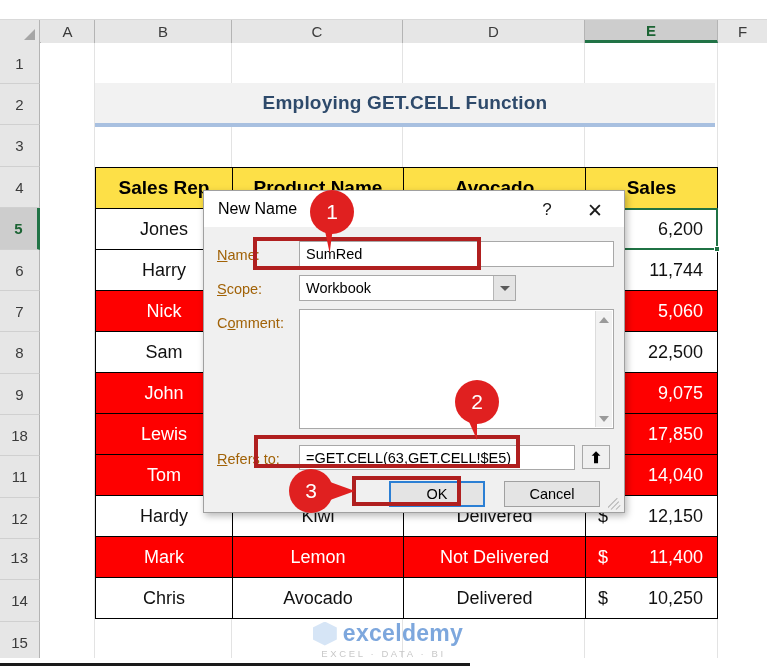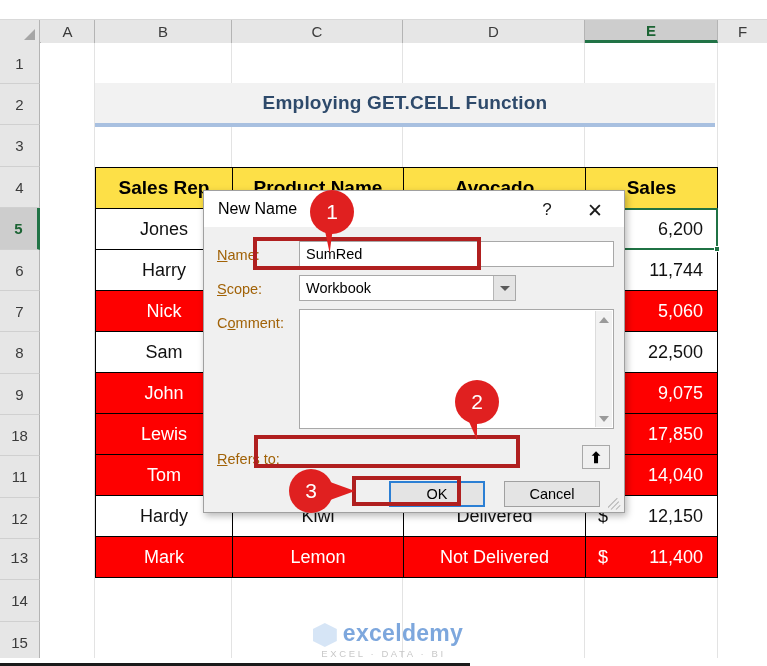--- a/index.html
+++ b/index.html
@@ -329,21 +329,21 @@
     border-left: 36px solid #e02020;
   }
 
   
   .watermark {
     position: absolute;
     left: 0; right: 0; top: 620px;
     display: flex; flex-direction: column; align-items: center;
     z-index: 2;
   }
-  .wm-row { display: flex; align-items: flex-end; gap: 6px; padding-left: 9px; }
+  .wm-row { display: flex; align-items: center; gap: 6px; padding-left: 9px; }
   .wm-cube {
     width: 24px; height: 24px;
     background: #cfe0f5;
     clip-path: polygon(50% 0%, 100% 25%, 100% 75%, 50% 100%, 0% 75%, 0% 25%);
     opacity: .85;
   }
   .wm-name {
     font-size: 23px;
     color: #7da7dd;
     font-weight: bold;
@@ -525,20 +525,26 @@
         <td>Kiwi</td>
         <td>Delivered</td>
         <td class="sales"><span class="dollar">$</span><span>12,150</span></td>
       </tr>
       <tr class="red">
         <td>Mark</td>
         <td>Lemon</td>
         <td>Not Delivered</td>
         <td class="sales"><span class="dollar">$</span><span>11,400</span></td>
       </tr>
+      <tr class="plain">
+        <td>Chris</td>
+        <td>Avocado</td>
+        <td>Delivered</td>
+        <td class="sales"><span class="dollar">$</span><span>10,250</span></td>
+      </tr>
     </tbody>
   </table>
 
   <div class="sel-cell">
     <span class="sel-handle"></span>
   </div>
 
   <div class="dialog">
 
     <div class="dlg-titlebar">
@@ -569,20 +575,23 @@
           <div class="sc-btn">
               <i class="car-up"></i>
             </div>
           <div class="sc-btn">
               <i class="car-dn"></i>
             </div>
         </div>
       </div>
 
       <span class="fld-label" style="top:224px;"><u>R</u>efers to:</span>
+      <div class="inp" style="left:95px;top:218px;width:276px;height:25px;">
+        <span>=GET.CELL(63,GET.CELL!$E5)</span>
+      </div>
       <div class="picker-btn" style="left:378px;top:218px;">
         <span class="up-arrow">⬆</span>
       </div>
 
       <div class="btn focused" style="left:185px;top:254px;">
         <span>OK</span>
       </div>
       <div class="btn" style="left:300px;top:254px;">
         <span>Cancel</span>
       </div>

